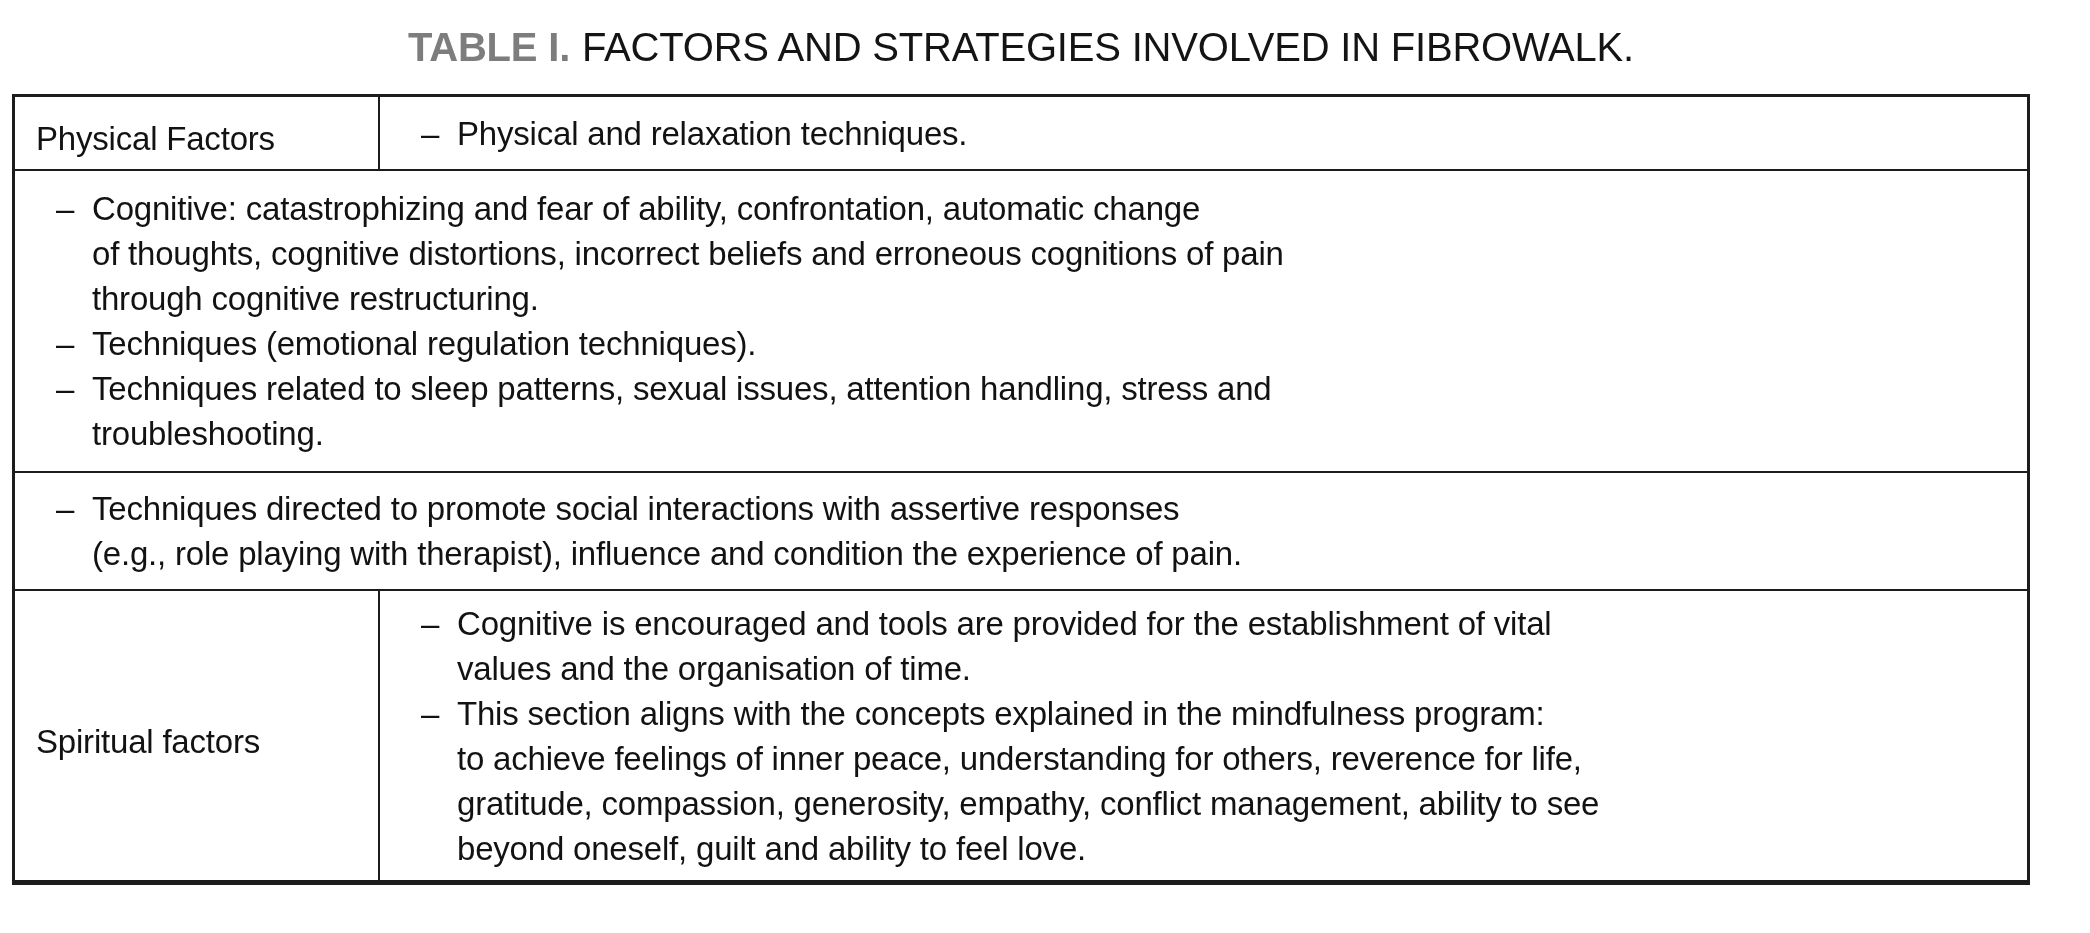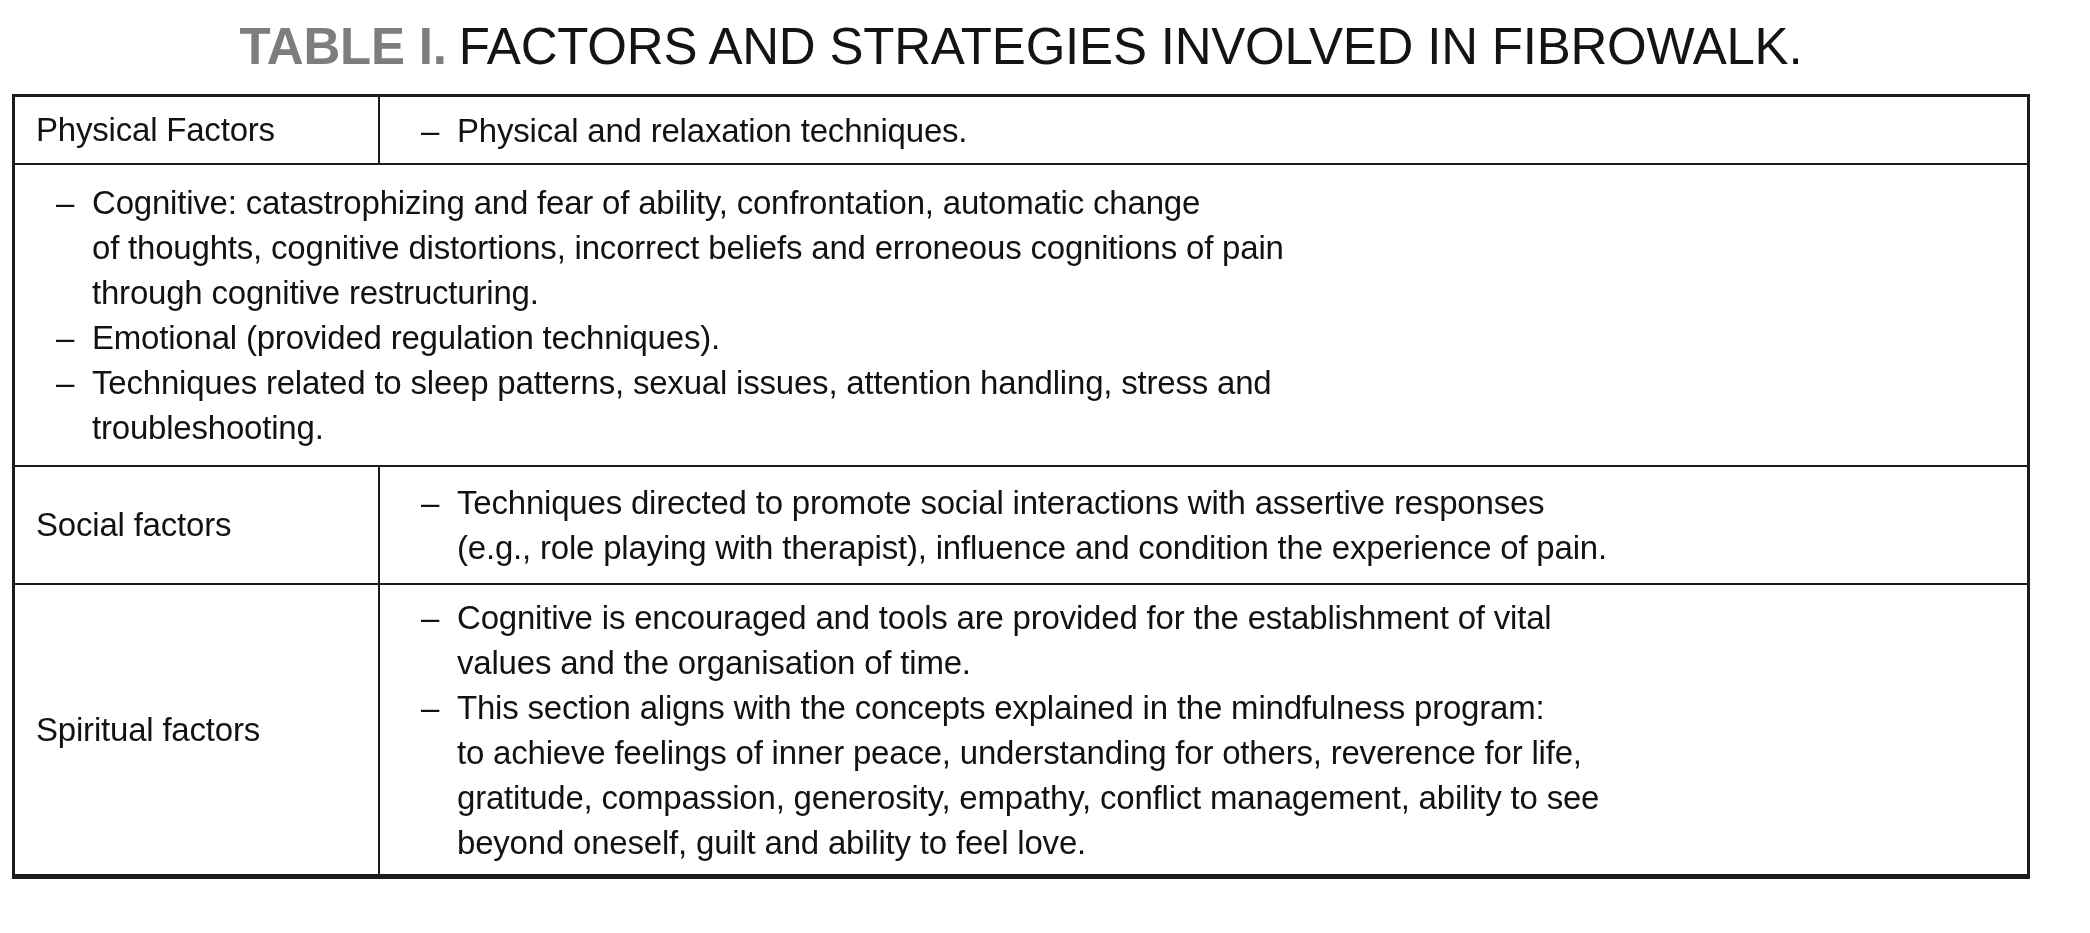--- a/index.html
+++ b/index.html
@@ -17,21 +17,21 @@
     height: 933px;
     background: #ffffff;
     overflow: hidden;
   }
   .caption {
     position: absolute;
     top: 24px;
     left: 12px;
     width: 2018px;
     text-align: center;
-    font-size: 51px;
+    font-size: 40px;
     line-height: 46px;
     letter-spacing: -0.2px;
     white-space: nowrap;
   }
   .caption .cap-label {
     color: #7d7d7d;
     font-weight: bold;
     margin-right: 12px;
   }
   .caption .cap-text {
@@ -57,21 +57,21 @@
   .row-1 { min-height: 68px; }
   .row-2 { min-height: 302px; }
   .row-3 { min-height: 118px; }
   .row-4 { min-height: 289px; }
   .cell-factor {
     flex: 0 0 365px;
     box-sizing: border-box;
     border-right: 2px solid #1c1c1c;
     display: flex;
     align-items: center;
-    padding: 8px 12px 8px 21px;
+    padding: 20px 12px 8px 21px;
     font-size: 33px;
     line-height: 44px;
     letter-spacing: -0.2px;
     white-space: pre-line;
   }
   .cell-strategies {
     flex: 1 1 auto;
     box-sizing: border-box;
     display: flex;
     flex-direction: column;
@@ -117,32 +117,31 @@
     <div class="row row-2">
       <div class="cell-strategies">
         <div class="bullet">
           <span class="dash">–</span>
           <span class="btext">Cognitive: catastrophizing and fear of ability, confrontation, automatic change
 of thoughts, cognitive distortions, incorrect beliefs and erroneous cognitions of pain
 through cognitive restructuring.</span>
         </div>
         <div class="bullet">
           <span class="dash">–</span>
-          <span class="btext">Emotional (provided regulation techniques).</span>
+          <span class="btext">Techniques (emotional regulation techniques).</span>
         </div>
         <div class="bullet">
           <span class="dash">–</span>
           <span class="btext">Techniques related to sleep patterns, sexual issues, attention handling, stress and
 troubleshooting.</span>
         </div>
       </div>
     </div>
 
     <div class="row row-3">
-      <div class="cell-factor">Social factors</div>
       <div class="cell-strategies">
         <div class="bullet">
           <span class="dash">–</span>
           <span class="btext">Techniques directed to promote social interactions with assertive responses
 (e.g., role playing with therapist), influence and condition the experience of pain.</span>
         </div>
       </div>
     </div>
 
     <div class="row row-4">

